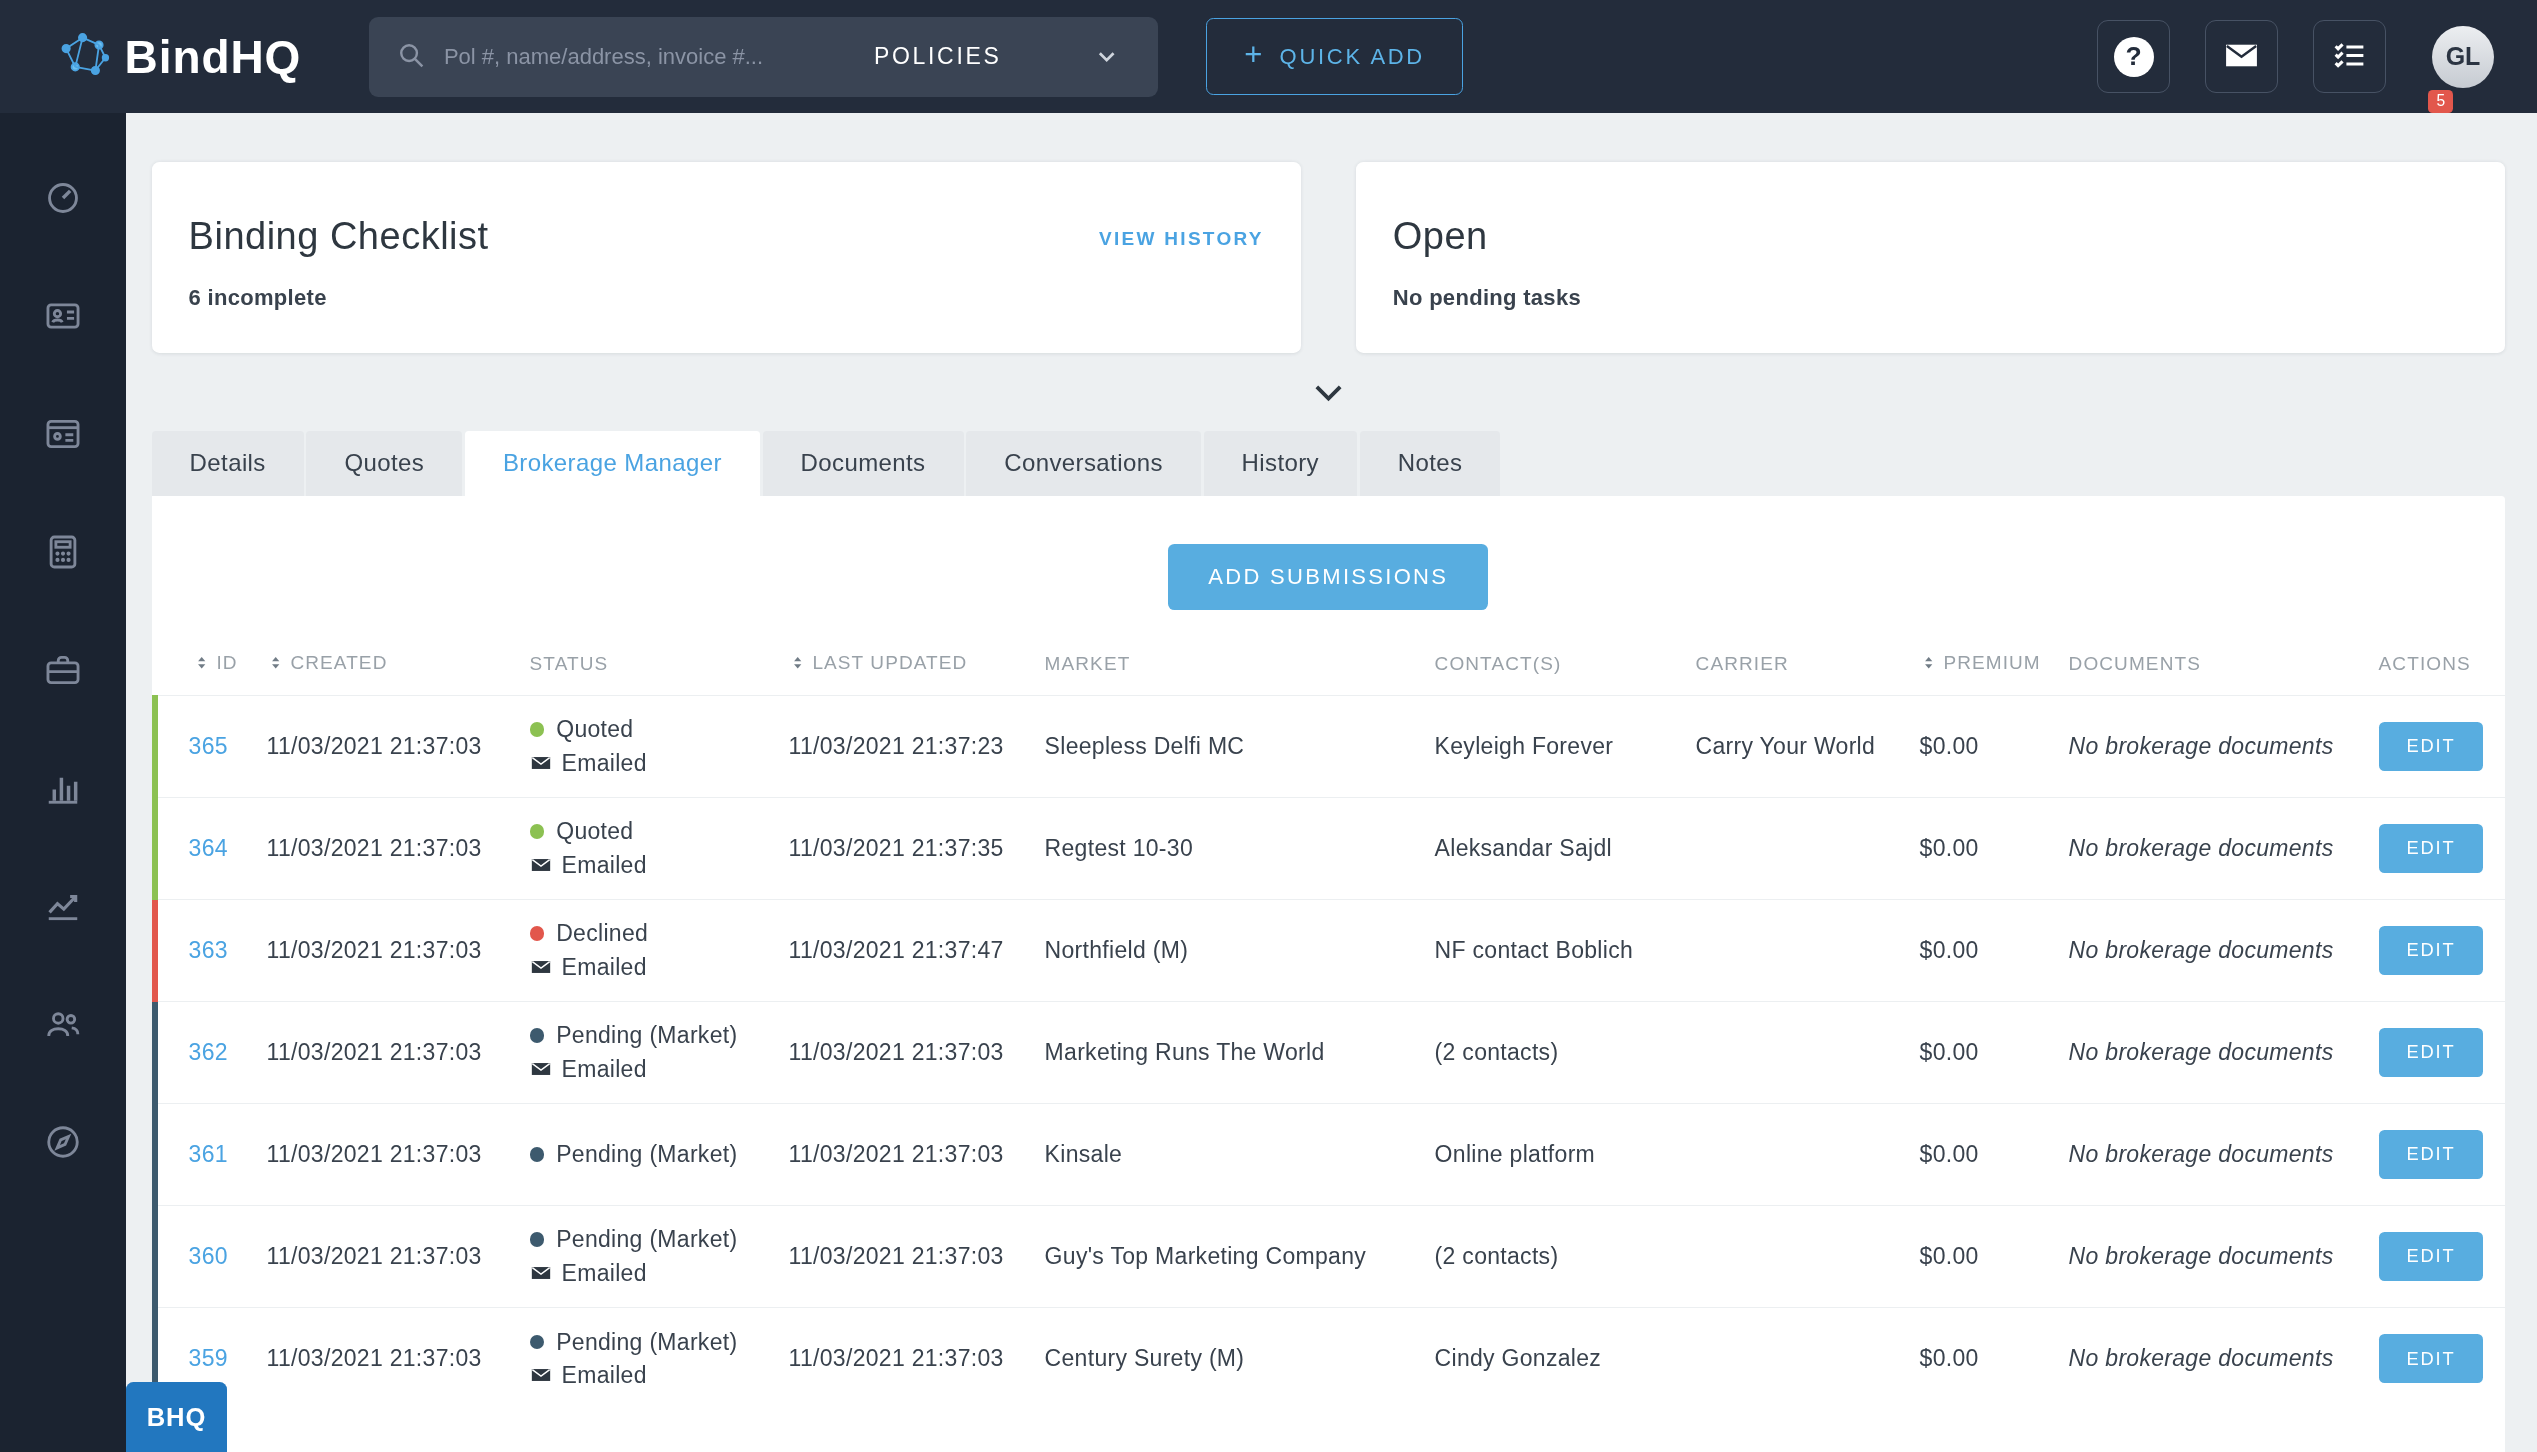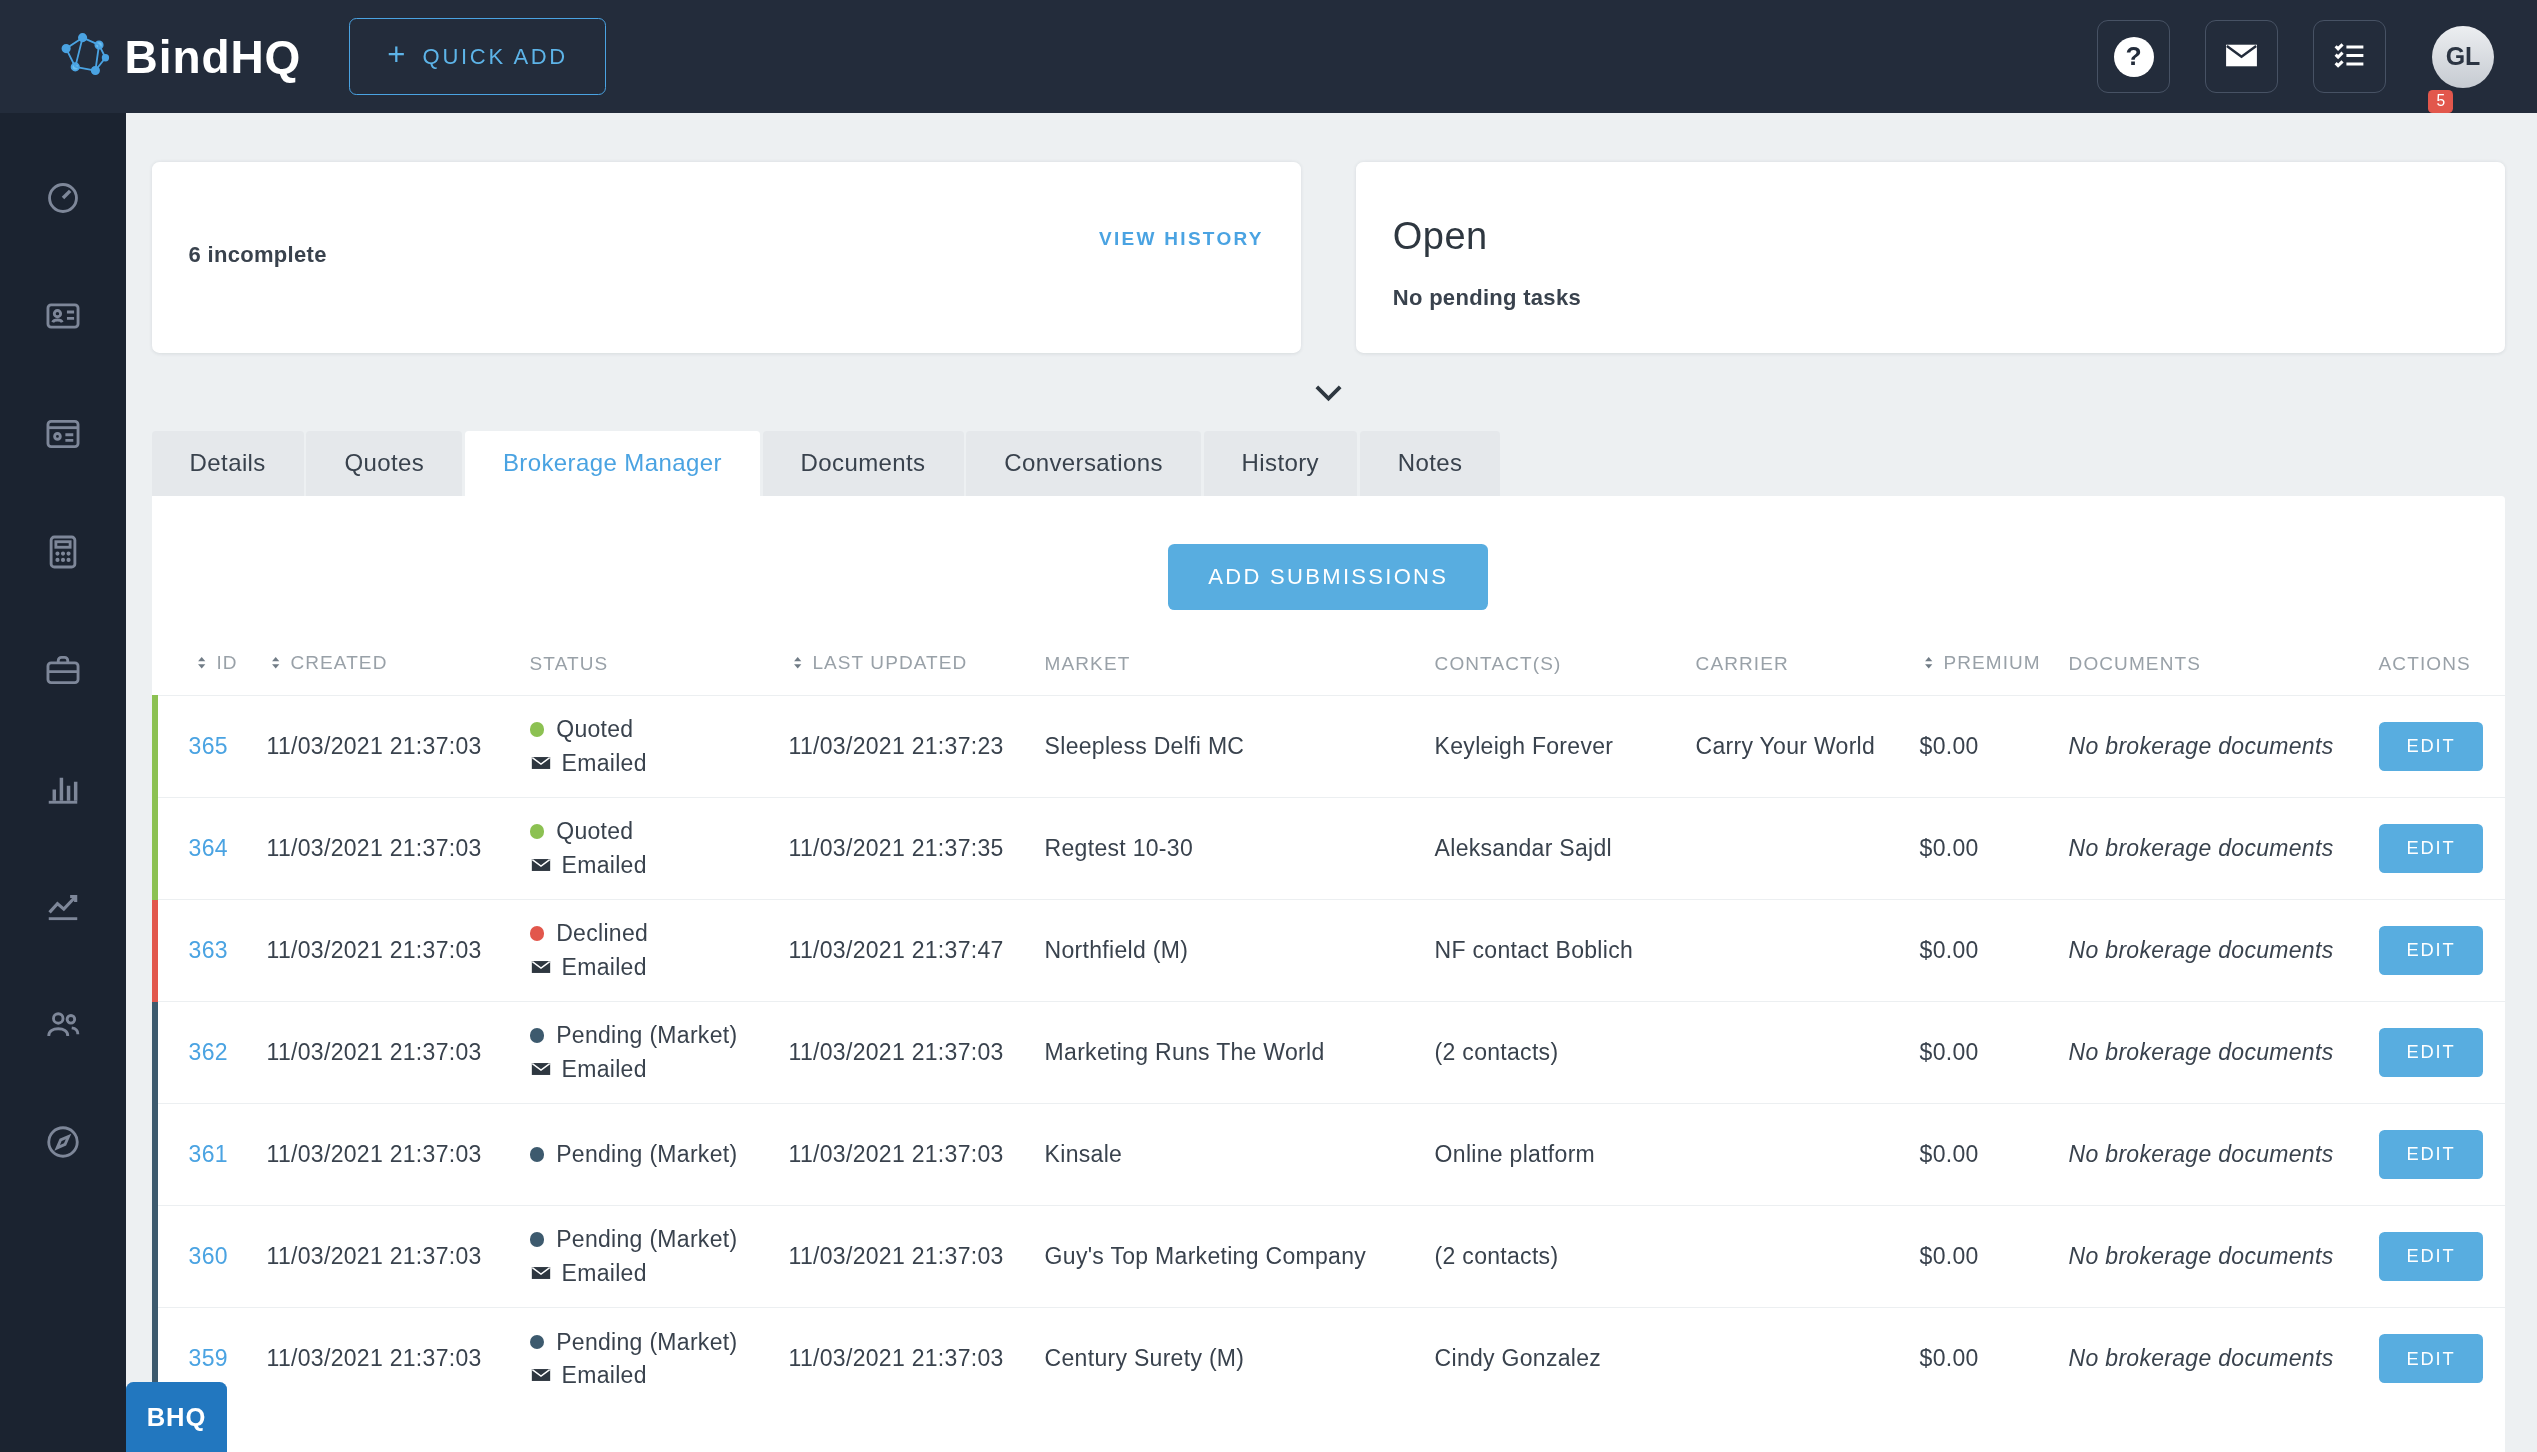--- a/index.html
+++ b/index.html
@@ -101,20 +101,35 @@
         <circle cx="46" cy="14" r="4" fill="#6ec0ef"></circle>
           <circle cx="20" cy="38" r="4" fill="#6ec0ef"></circle>
         <circle cx="42" cy="42" r="4" fill="#4aa3e2"></circle>
           <circle cx="53" cy="28" r="3" fill="#4aa3e2"></circle>
         <path d="M10 18L28 6M28 6L46 14M10 18L20 38M20 38L42 42M46 14L53 28M42 42L53 28M28 6L20 38M46 14L42 42"></path>
       </svg>
     </span>
     <span class="logo-text">BindHQ</span>
   </div>
 
+  <div class="search-pill">
+    <span>
+      <svg width="29" height="29" viewBox="0 0 24 24" fill="none" stroke="#8b94a5" stroke-width="2">
+        <circle cx="10" cy="10" r="6.5"></circle>
+          <path d="M15 15l6 6"></path>
+      </svg>
+    </span>
+    <input type="text" value="" placeholder="Pol #, name/address, invoice #..." style="">
+    <span class="scope-label">POLICIES</span>
+    <span class="scope-chev">
+      <svg width="27.4" height="27.4" viewBox="0 0 24 24" fill="none" stroke="#cfd5dd" stroke-width="2.4">
+        <path d="M6 9l6 6 6-6"></path>
+      </svg>
+    </span>
+  </div>
 
   <button class="btn-quickadd">
     <span class="plus">+</span>
     <span>QUICK ADD</span>
   </button>
 
   <div class="top-right">
     <button class="icon-btn">
       <span class="help-circle">?</span>
     </button>
@@ -223,20 +238,21 @@
   </div>
 </nav>
 
 <div class="bhq-badge">BHQ</div>
 
 <main class="main">
 
   <section class="cards">
 
     <div class="card">
+      <div class="card-title">Binding Checklist</div>
       <span class="view-history">VIEW HISTORY</span>
       <div class="card-sub">
         <span class="strong">6 incomplete</span>
       </div>
     </div>
 
     <div class="card">
       <div class="card-title">Open</div>
       <div class="card-sub">
         <span class="strong">No pending tasks</span>

